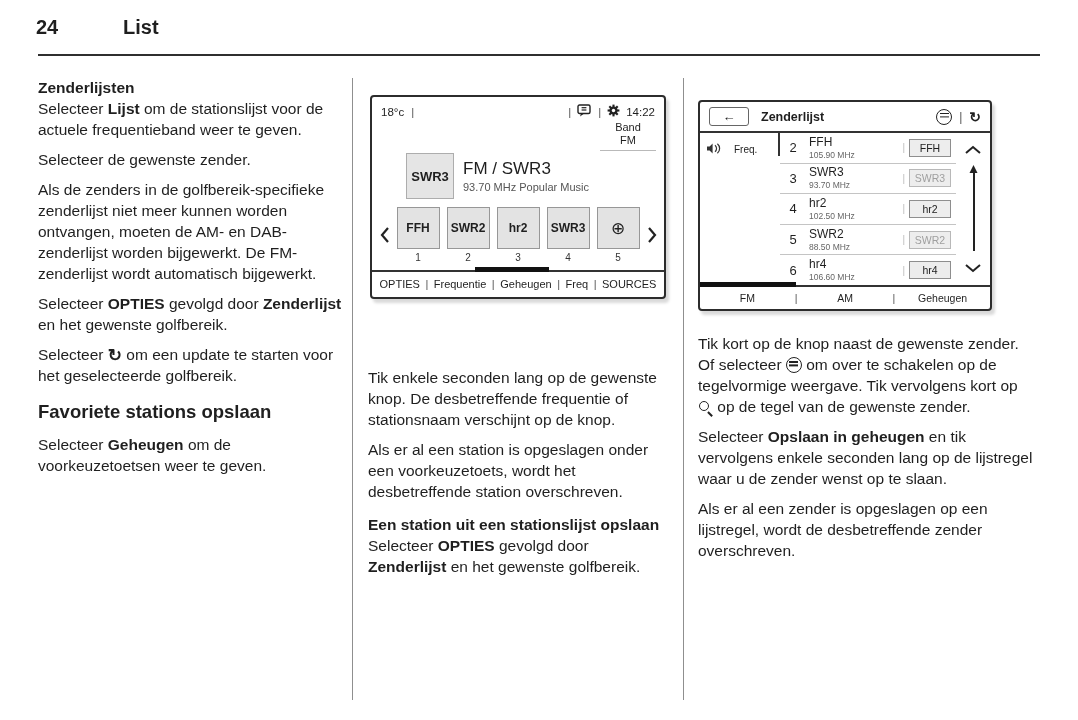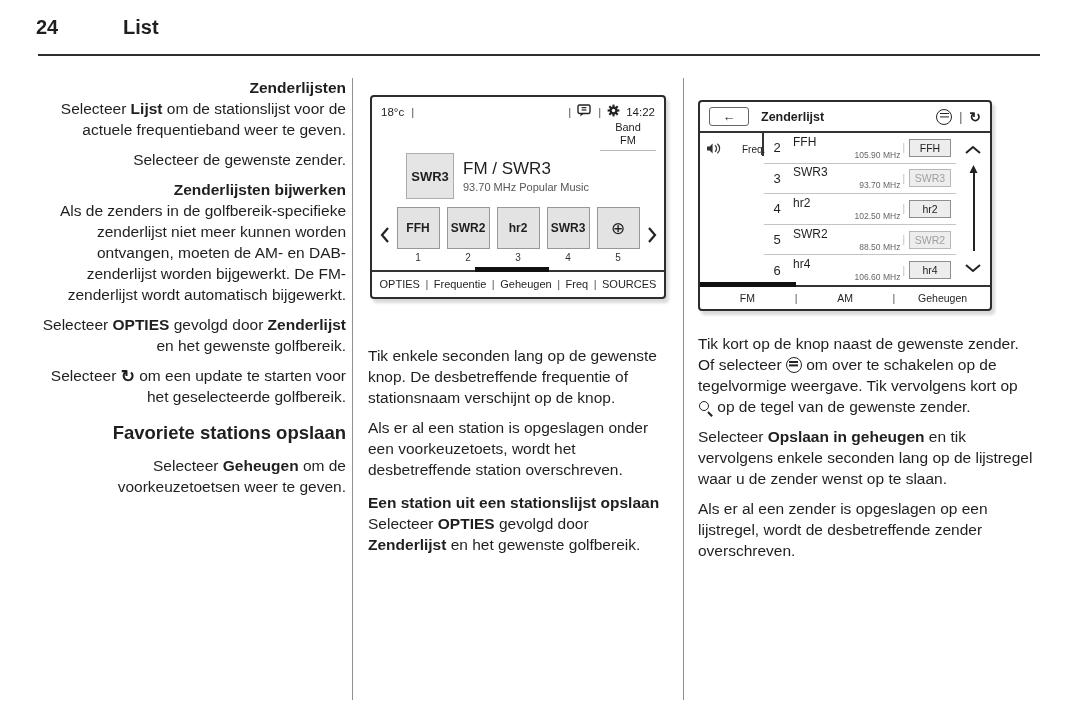--- a/index.html
+++ b/index.html
@@ -11,39 +11,39 @@
   b{font-weight:bold;}
   
   .page-header{position:absolute;left:36px;top:16px;font-size:20px;font-weight:bold;}
   .page-header .ptitle{position:absolute;left:87px;top:0;}
   .head-rule{position:absolute;left:38px;top:54px;width:1002px;height:2px;background:#2f2f2f;}
   
   .vdiv{position:absolute;top:78px;height:622px;width:1px;background:#8f8f8f;}
   .vdiv1{left:352px;} .vdiv2{left:683px;}
   
   .col{position:absolute;top:75px;}
-  .col1{left:38px;width:308px;text-align:right;}
+  .col1{left:38px;width:308px;}
   .col2{left:368px;width:302px;}
   .col3{left:698px;width:336px;}
   .col p{font-size:15.5px;line-height:21px;margin:0 0 9px 0;}
   .h-sub{font-size:15.5px;line-height:21px;font-weight:bold;margin:2px 0 0 0;}
   .h-main{font-size:18.5px;line-height:24px;font-weight:bold;margin:14px 0 10px 0;}
   
   .inline-ic{display:inline-block;vertical-align:-2px;font-style:normal;}
   .ic-update{font-size:17px;line-height:15px;vertical-align:-1px;font-weight:bold;}
   .ic-tile_view{width:14px;height:14px;border:1.6px solid #222;border-radius:50%;position:relative;vertical-align:-3px;}
   .ic-tile_view::before{content:"";position:absolute;left:2.4px;right:2.4px;top:3.4px;height:1.6px;background:#222;box-shadow:0 3.4px 0 #222;}
   .ic-store_preset{width:15px;height:14px;position:relative;vertical-align:-3px;}
   .ic-store_preset::before{content:"";position:absolute;left:1px;top:0;width:8px;height:8px;border:1.6px solid #222;border-radius:50%;}
   .ic-store_preset::after{content:"";position:absolute;left:9.5px;top:9.5px;width:5.5px;height:1.8px;background:#222;transform:rotate(45deg);transform-origin:left center;}
   
   .shot{background:#fff;border:2px solid #2c2c2c;border-radius:4px;box-shadow:3px 4px 3px rgba(0,0,0,0.15);}
   .sep{color:#555;}
   
-  .shot1{width:292px;margin:20px 0 46px 2px;}
+  .shot1{width:292px;margin:20px 0 68px 2px;}
   .s1-status{display:flex;align-items:center;font-size:11.5px;padding:7px 9px 2px 9px;}
   .s1-status .left{display:flex;gap:7px;align-items:center;}
   .s1-status .right{margin-left:auto;display:flex;gap:6px;align-items:center;}
   .s1-band{margin:0 8px 0 auto;width:56px;text-align:center;font-size:11px;line-height:13px;border-bottom:1px solid #b9b9b9;padding-bottom:3px;}
   .s1-station{display:flex;align-items:center;margin:2px 0 8px 34px;}
   .s1-logo{width:46px;height:44px;background:#e5e5e5;border:1px solid #adadad;display:flex;align-items:center;justify-content:center;font-weight:bold;font-size:13px;}
   .s1-stmeta{margin-left:9px;}
   .s1-title{font-size:17px;font-weight:normal;}
   .s1-sub{font-size:11px;color:#555;margin-top:2px;}
   .s1-presets{display:flex;align-items:flex-start;justify-content:center;gap:7px;padding:0 4px;}
@@ -55,28 +55,28 @@
   .s1-menu{position:relative;border-top:2px solid #333;margin-top:7px;display:flex;align-items:center;justify-content:space-evenly;font-size:11px;padding:6px 2px 7px 2px;}
   .s1-activebar{position:absolute;top:-5px;left:48%;transform:translateX(-50%);width:74px;height:5px;background:#111111;}
   
   .shot2{width:290px;margin:25px 0 22px 0;}
   .s2-header{display:flex;align-items:center;padding:5px 9px;border-bottom:2px solid #333;}
   .s2-back{width:38px;height:17px;border:1px solid #666;border-radius:3px;display:flex;align-items:center;justify-content:center;font-size:13px;line-height:13px;}
   .s2-title{font-size:12.5px;font-weight:bold;margin-left:12px;}
   .s2-hicons{margin-left:auto;display:flex;align-items:center;gap:7px;font-size:12px;}
   .s2-refresh{font-size:14px;font-weight:bold;}
   .s2-body{display:flex;height:152px;}
-  .s2-side{width:56px;border-right:2px solid #333;padding:10px 0 0 6px;font-size:10px;color:#222;display:flex;gap:20px;align-items:center;height:min-content;}
+  .s2-side{width:56px;border-right:2px solid #333;padding:10px 16px 0 6px;font-size:10px;color:#222;display:flex;gap:12px;align-items:center;height:min-content;}
   .s2-list{flex:1;display:flex;flex-direction:column;}
   .s2-row{flex:1;display:flex;align-items:center;padding:0 5px;border-bottom:1px solid #c4c4c4;}
   .s2-row:last-child{border-bottom:none;}
   .s2-num{width:16px;text-align:center;font-size:13px;margin-right:8px;}
   .s2-mid{flex:1;line-height:12px;}
   .s2-name{font-size:12px;}
-  .s2-freq{font-size:8.5px;color:#666;margin-top:1px;text-align:right;}
+  .s2-freq{font-size:8.5px;color:#666;margin-top:1px;}
   .s2-chipsep{color:#bbb;font-size:10px;margin:0 4px 0 2px;}
   .chip{min-width:34px;padding:2px 3px;text-align:center;font-size:10.5px;border:1px solid #8e8e8e;background:#ededed;color:#1d1d1d;}
   .chip.faded{color:#9f9f9f;border-color:#b8b8b8;}
   .s2-scroll{width:34px;position:relative;display:flex;flex-direction:column;align-items:center;justify-content:space-between;padding:8px 0;}
   .s2-line{position:absolute;top:40px;bottom:34px;left:50%;width:2px;background:#222;}
   .s2-marker{position:absolute;top:32px;left:50%;transform:translateX(-44%);width:0;height:0;border-left:4.5px solid transparent;border-right:4.5px solid transparent;border-bottom:8px solid #222;}
   .s2-tabs{position:relative;border-top:2px solid #333;display:flex;align-items:center;font-size:10.5px;height:22px;}
   .s2-tab{flex:1;text-align:center;}
   .s2-activebar{position:absolute;top:-5px;left:0;width:33%;height:5px;background:#111111;}
 </style>
@@ -88,21 +88,20 @@
   <span class="ptitle">List</span>
 </div>
 <div class="head-rule"></div>
 <div class="vdiv vdiv1"></div>
 <div class="vdiv vdiv2"></div>
 
 <section class="col col1">
   <h3 class="h-sub">Zenderlijsten</h3>
   <p>Selecteer <b>Lijst</b> om de stationslijst voor de actuele frequentieband weer te geven.</p>
   <p>Selecteer de gewenste zender.</p>
-  <h3 class="h-sub">Zenderlijsten bijwerken</h3>
   <p>Als de zenders in de golfbereik-specifieke zenderlijst niet meer kunnen worden ontvangen, moeten de AM- en DAB-zenderlijst worden bijgewerkt. De FM-zenderlijst wordt automatisch bijgewerkt.</p>
   <p>Selecteer <b>OPTIES</b> gevolgd door <b>Zenderlijst</b> en het gewenste golfbereik.</p>
   <p>Selecteer <span class="inline-ic ic-update">↻</span> om een update te starten voor het geselecteerde golfbereik.</p>
   <h2 class="h-main">Favoriete stations opslaan</h2>
   <p>Selecteer <b>Geheugen</b> om de voorkeuzetoetsen weer te geven.</p>
 </section>
 
 <section class="col col2">
 
   <div class="shot shot1">

